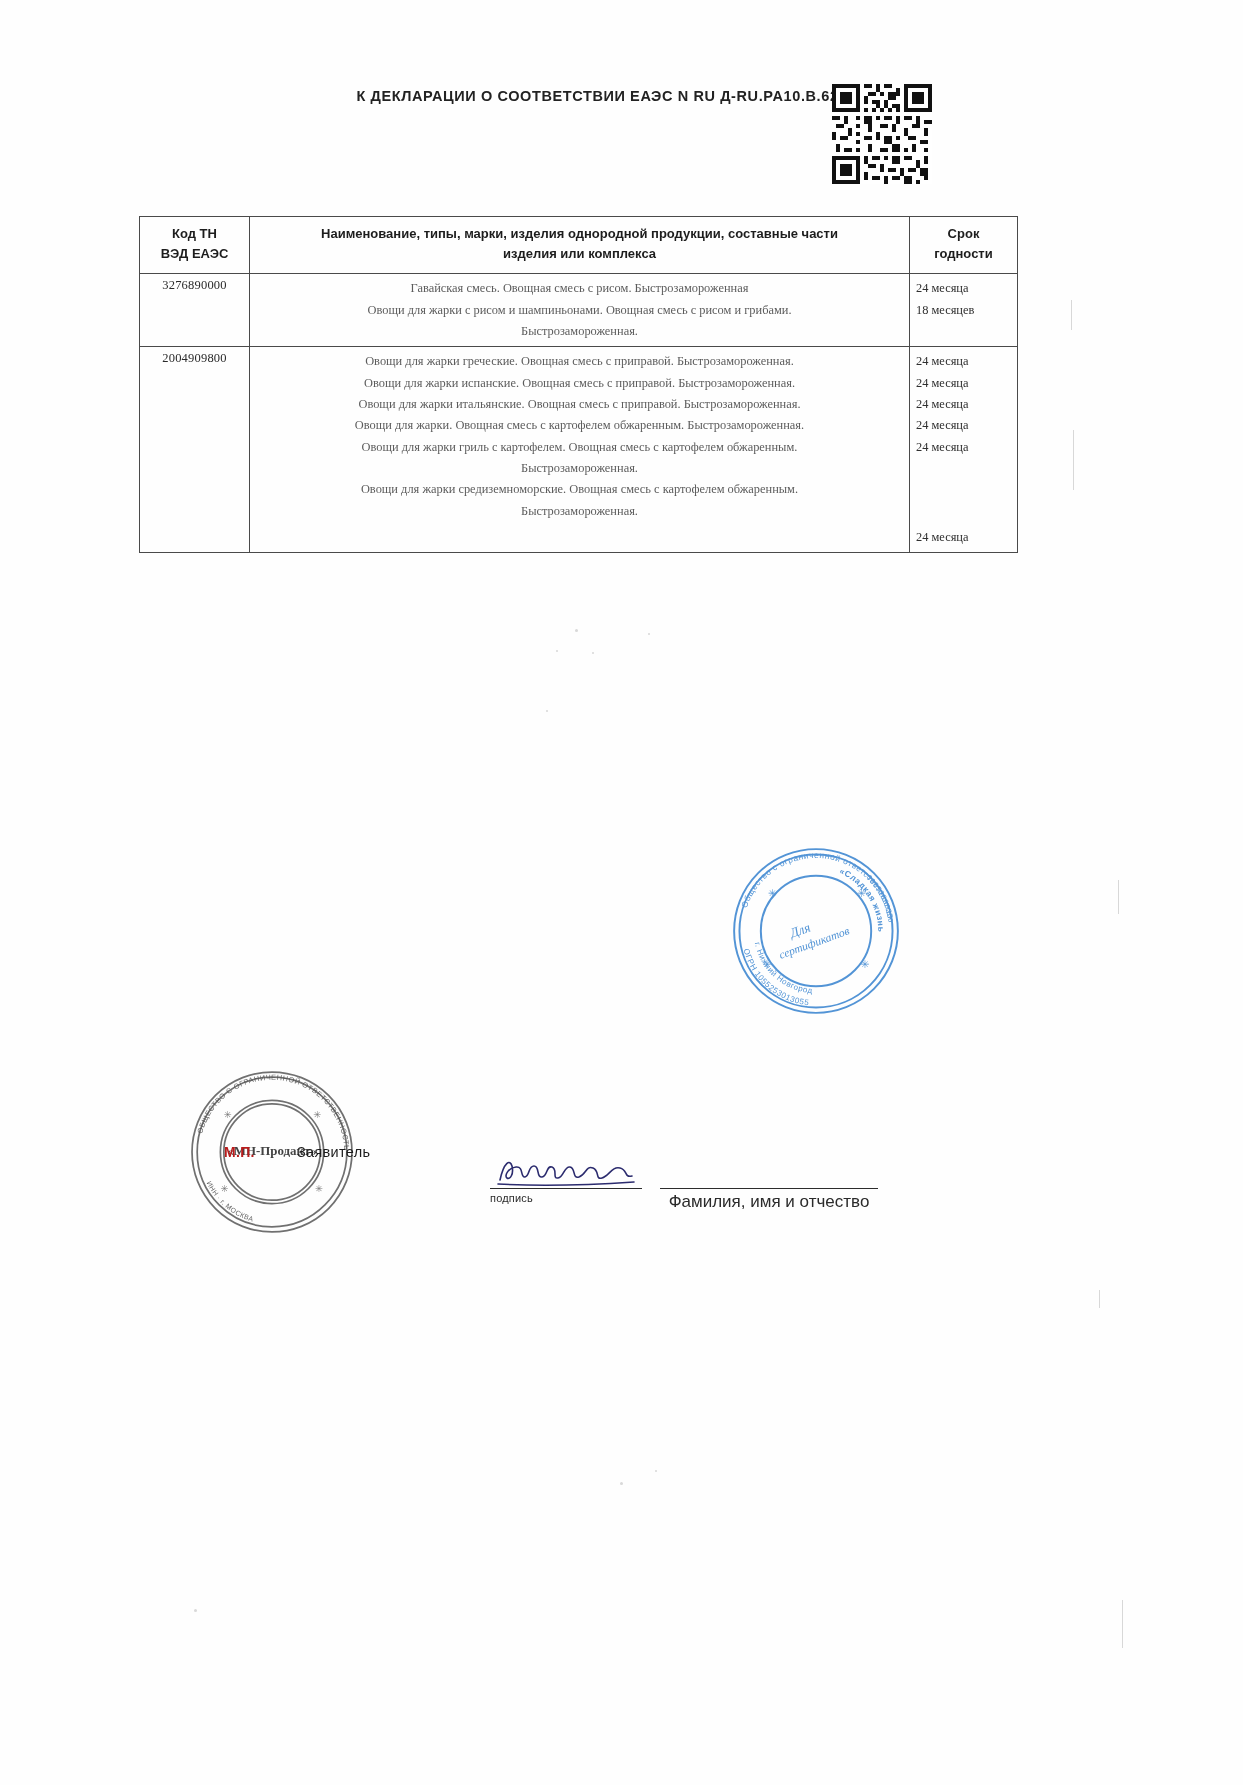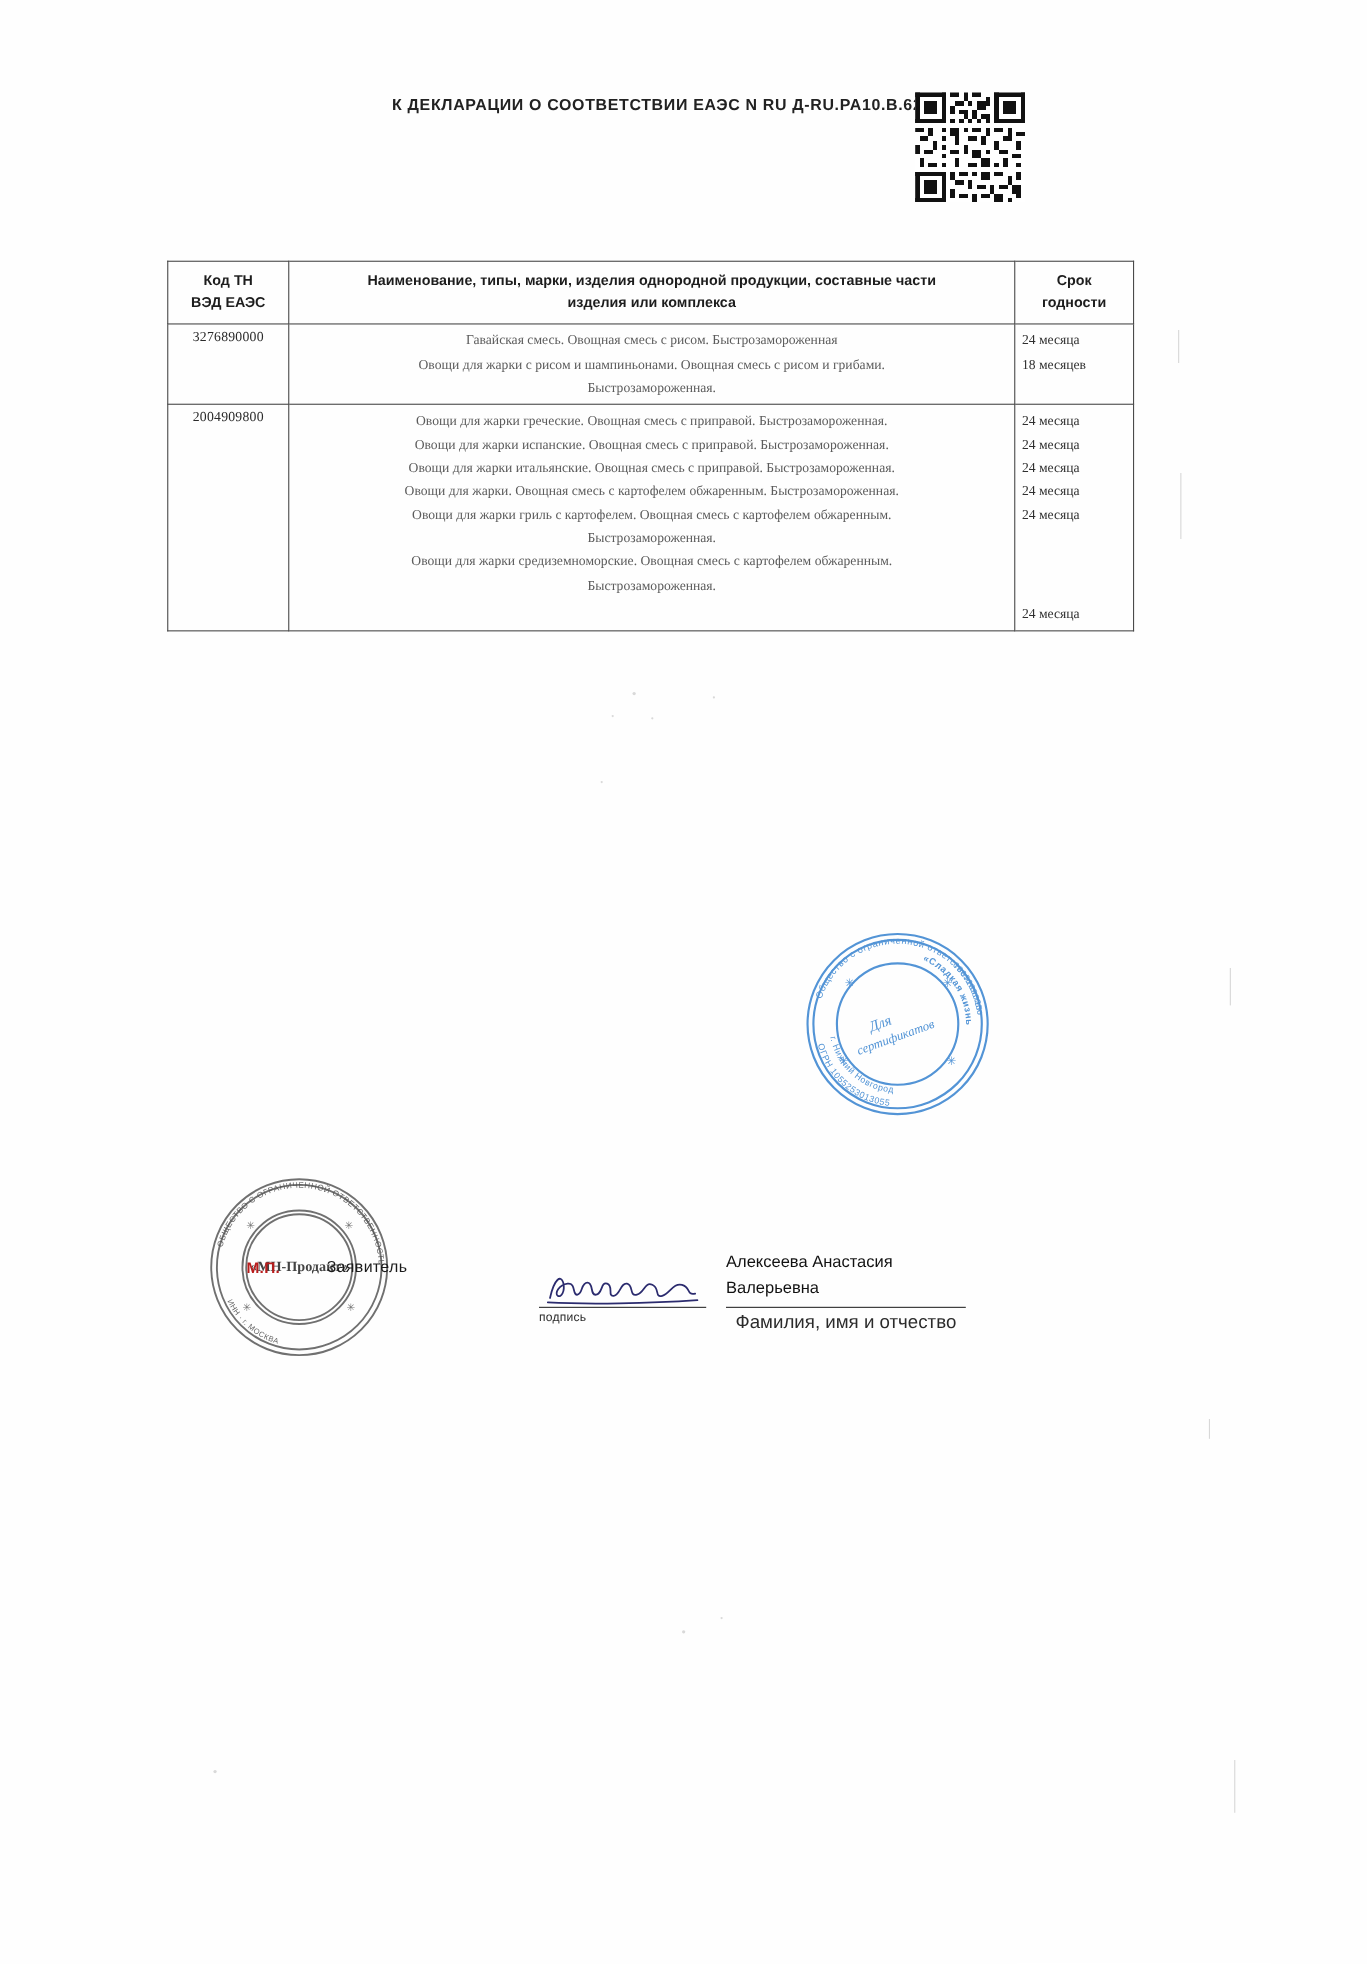--- a/index.html
+++ b/index.html
@@ -44,24 +44,23 @@
     left: 832px;
     top: 84px;
     width: 100px;
     height: 100px;
   }
   .qr svg { display: block; }
 
   
   .tbl-wrap {
     position: absolute;
-    left: 152px;
+    left: 139px;
     top: 216px;
     width: 751px;
-    margin-top: 21px;
   }
   table.doc {
     border-collapse: collapse;
     width: 100%;
     table-layout: fixed;
   }
   table.doc th, table.doc td {
     border: 1px solid #4a4a4a;
     vertical-align: top;
     padding: 4px 6px;
@@ -477,21 +476,17 @@
         <g fill="none" stroke="#2b2b6e" stroke-width="1.6" stroke-linecap="round">
           <path d="M6,30 C10,12 16,9 18,16 C20,24 16,30 13,28 C10,26 14,18 22,17 C30,16 26,28 31,27 C36,26 34,16 40,16 C46,16 42,28 48,27 C54,26 52,15 58,17 C64,19 58,29 64,28 C70,27 70,16 76,17 C82,18 78,29 85,27 C92,25 92,15 99,18 C106,21 101,30 108,28 C115,26 118,16 126,18 C134,20 130,28 138,26"></path>
           <path d="M4,34 C40,36 96,35 140,32"></path>
         </g>
       </svg>
     </div>
 
     <div class="sig-line"></div>
     <div class="sig-caption">подпись</div>
 
-    <div class="fio">
-      <div>Алексеева Анастасия</div>
-      <div>Валерьевна</div>
-    </div>
     <div class="name-line"></div>
     <div class="name-caption">Фамилия, имя и отчество</div>
   </div>
 
 </div>
 
 </body></html>

